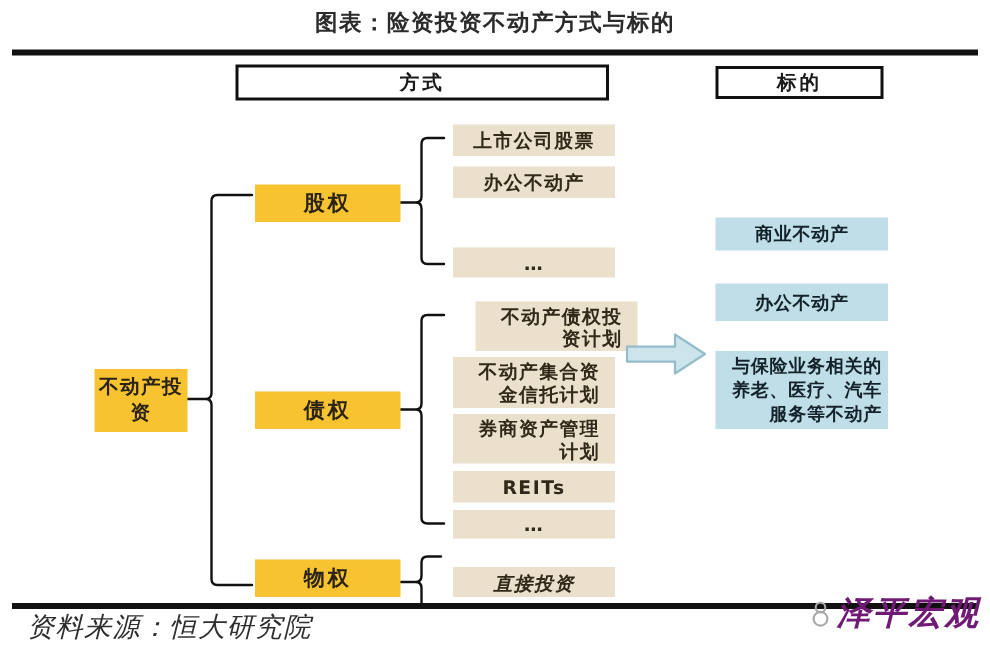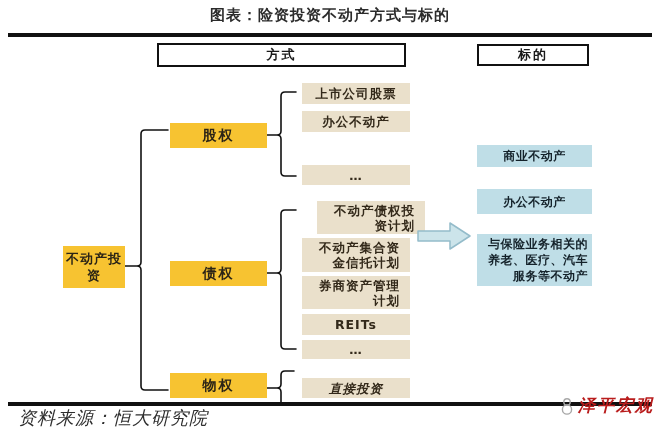--- a/index.html
+++ b/index.html
@@ -28,21 +28,21 @@
 
   .mbox{left:302px;width:108px;background:#EAE0CB;color:#33291a;font-weight:bold;
         font-size:12.5px;letter-spacing:1px;line-height:15px;padding:0 10px;text-align:right;}
   .tbox{left:477px;width:115px;background:#BFDEE7;color:#14222a;font-weight:bold;
         font-size:12px;letter-spacing:0.5px;line-height:16px;padding:0 4px;}
 
   #src{left:18px;top:406px;font-family:"Liberation Serif","DejaVu Serif",serif;
        font-style:italic;font-size:18px;letter-spacing:1px;color:#2e2e2e;}
   #watermark{right:6px;top:394px;display:flex;align-items:center;gap:3px;z-index:5;}
   #wm-text{font-family:"Liberation Serif","DejaVu Serif",serif;font-style:italic;font-weight:bold;
-           font-size:17px;letter-spacing:2px;color:#b91c1c;}
+           font-size:22px;letter-spacing:2px;color:#701a75;}
   svg{display:block;}
 </style>
 </head>
 <body>
 
 <div id="canvas">
 
   <div id="title" class="abs">图表：险资投资不动产方式与标的</div>
   <div id="rule-top" class="abs rule"></div>
 

